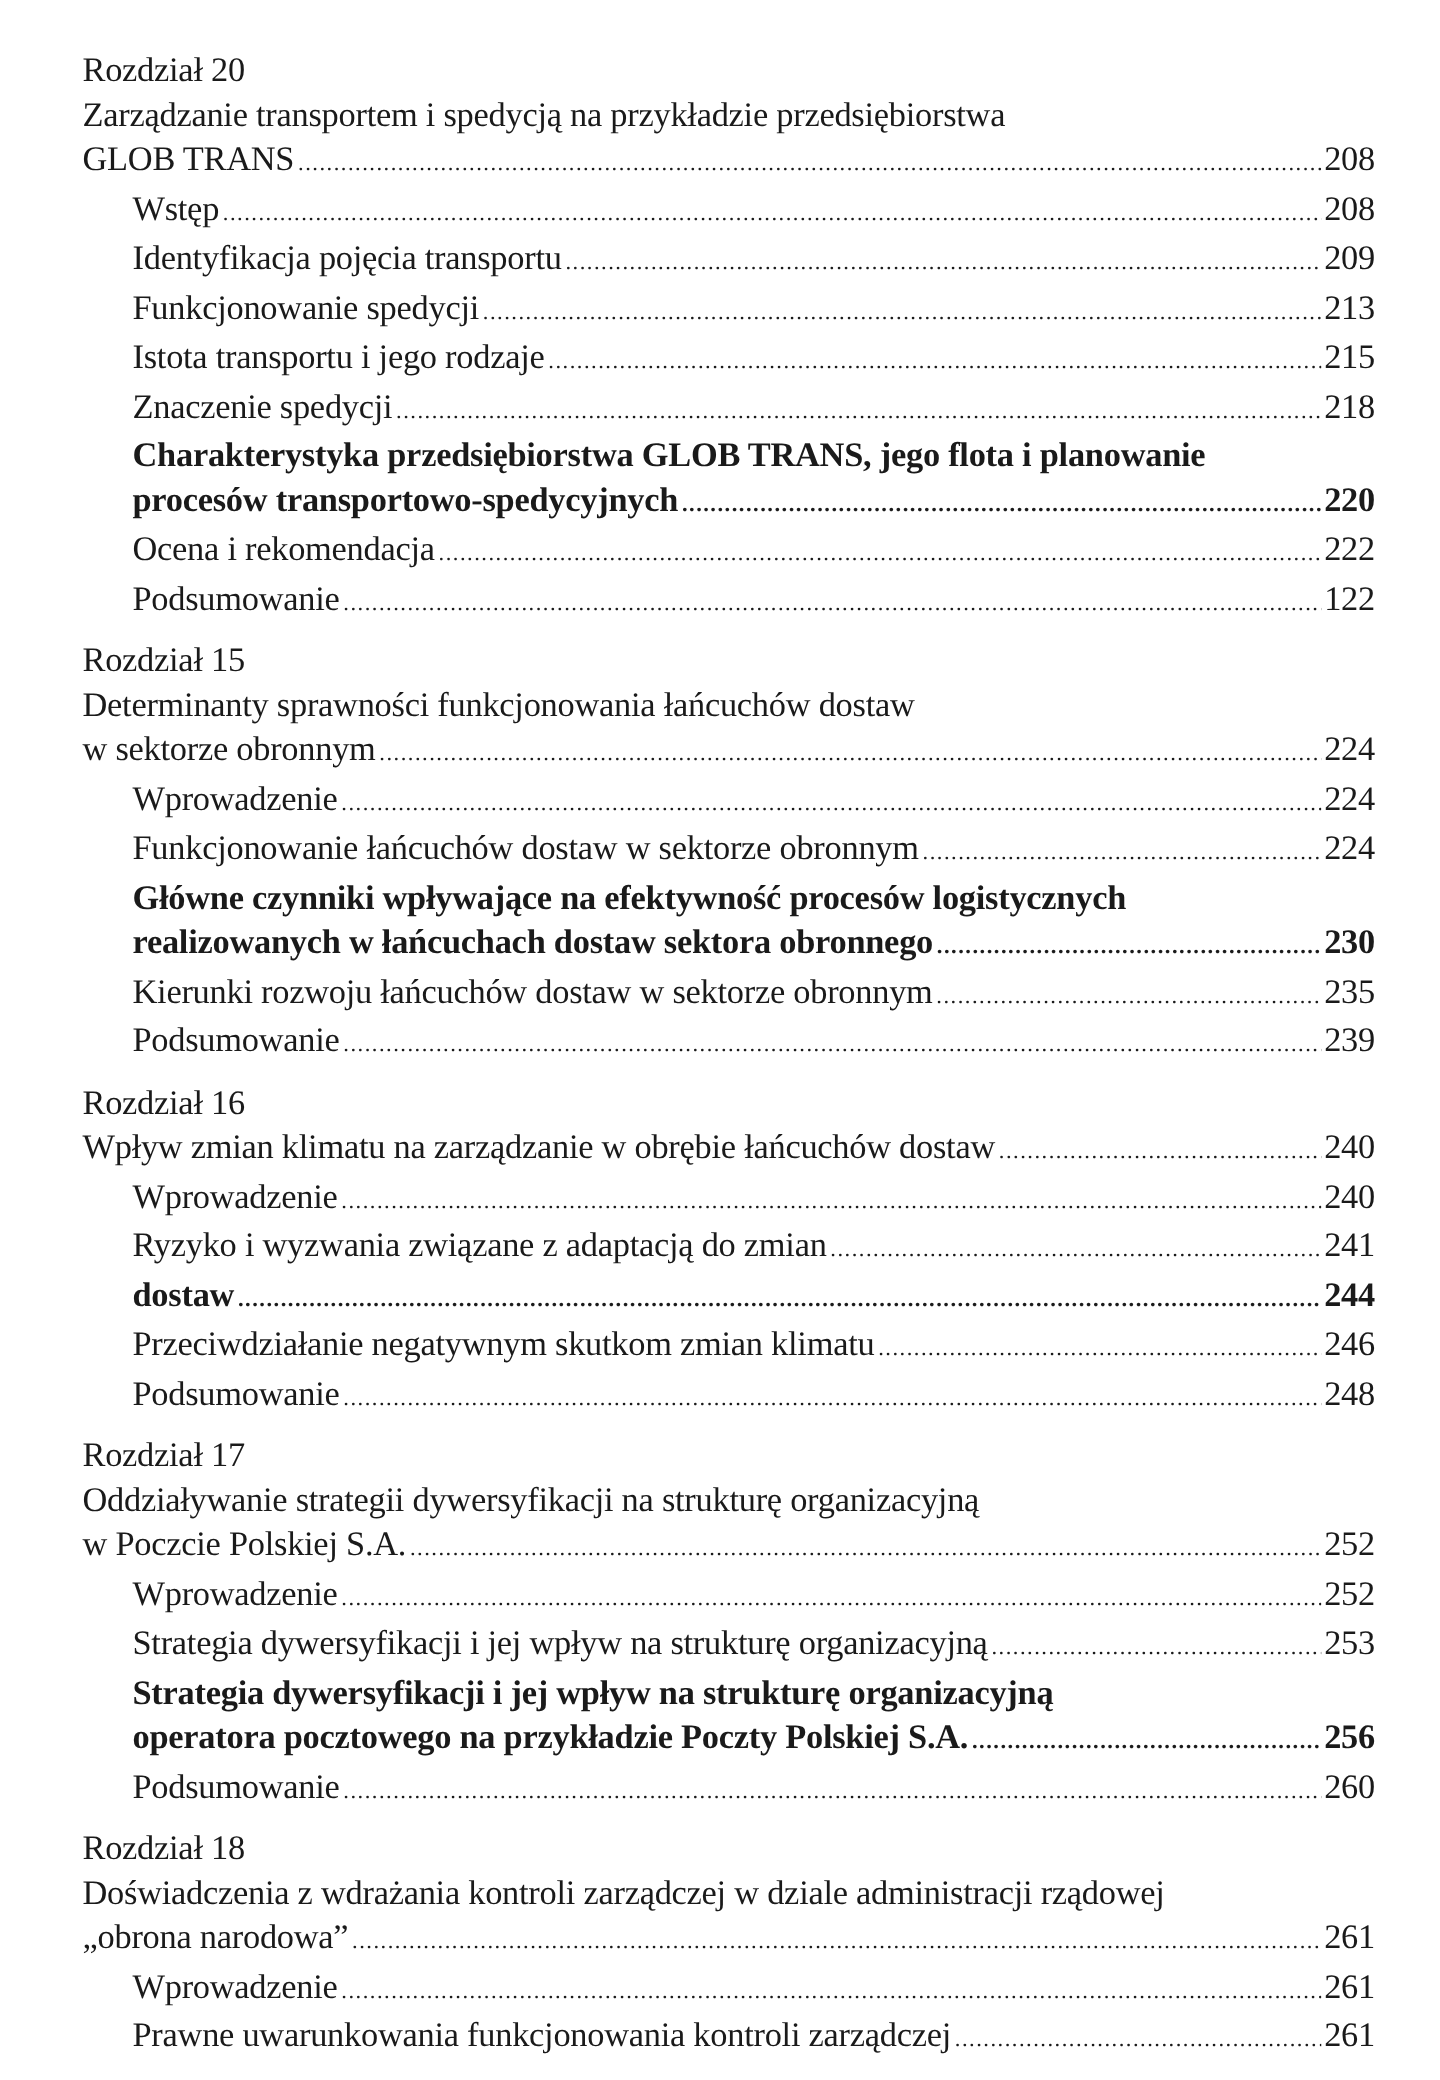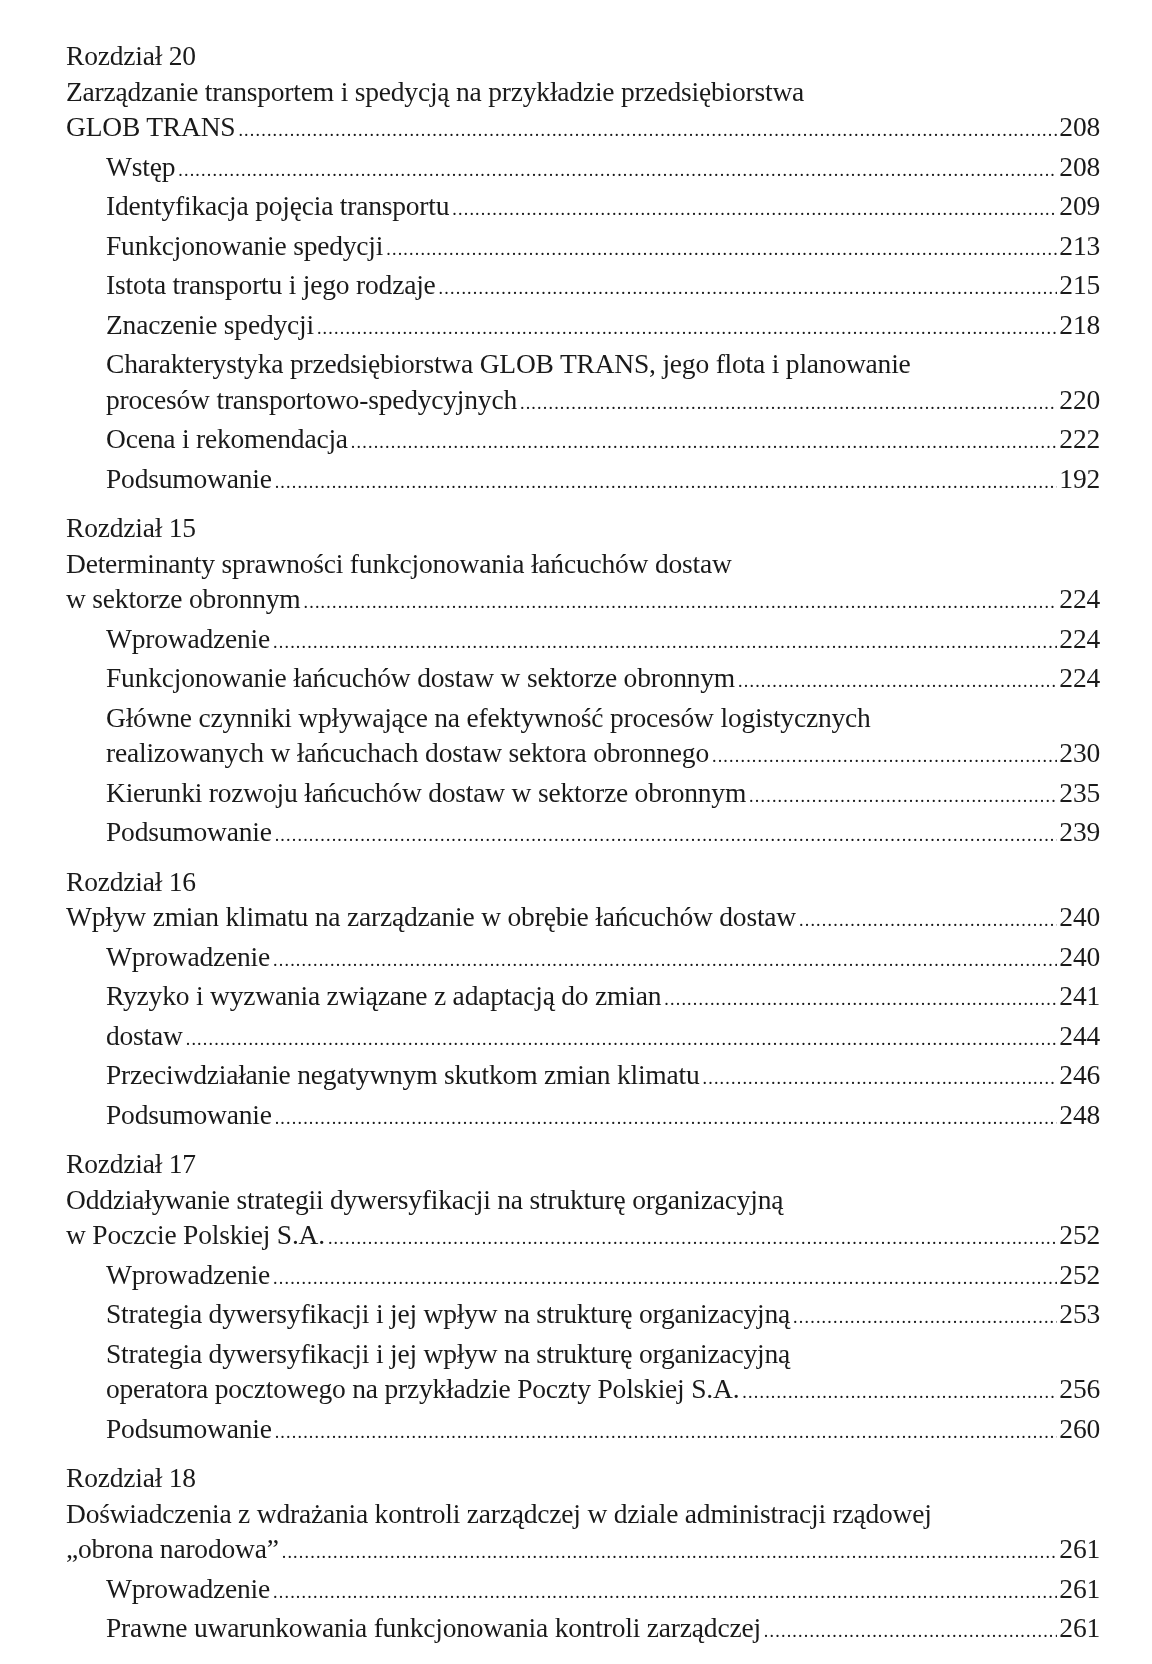--- a/index.html
+++ b/index.html
@@ -19,21 +19,21 @@
   .entry.sub { padding-left: 40px; }
   .entry .text { white-space: nowrap; }
   .entry .leader {
     flex: 1; overflow: hidden; white-space: nowrap; margin: 0 2px 0 3px;
     letter-spacing: 1.2px; font-size: 18px;
   }
   .entry .leader::after {
     content: "........................................................................................................................................................................................................................................................................";
   }
   .entry .page-num { white-space: nowrap; }
-  .sub-wrap { padding-left: 40px; display: block; }
+  .sub-wrap { padding-left: 40px; display: block; font-weight: bold; }
   .sub-wrap .line { white-space: nowrap; }
   .sub-wrap .entry { padding-left: 0; }
 </style>
 </head>
 <body>
 
 <div class="page">
 
   <div class="chapter">
     <span class="chapter-label">Rozdział 20</span>
@@ -77,21 +77,21 @@
       </div>
     </div>
     <div class="entry sub">
       <span class="text">Ocena i rekomendacja</span>
       <span class="leader"></span>
       <span class="page-num">222</span>
     </div>
     <div class="entry sub">
       <span class="text">Podsumowanie</span>
       <span class="leader"></span>
-      <span class="page-num">192</span>
+      <span class="page-num">122</span>
     </div>
   </div>
 
   <div class="chapter">
     <span class="chapter-label">Rozdział 15</span>
     <span class="line">Determinanty sprawności funkcjonowania łańcuchów dostaw</span>
     <div class="entry">
       <span class="text">w sektorze obronnym</span>
       <span class="leader"></span>
       <span class="page-num">224</span>

